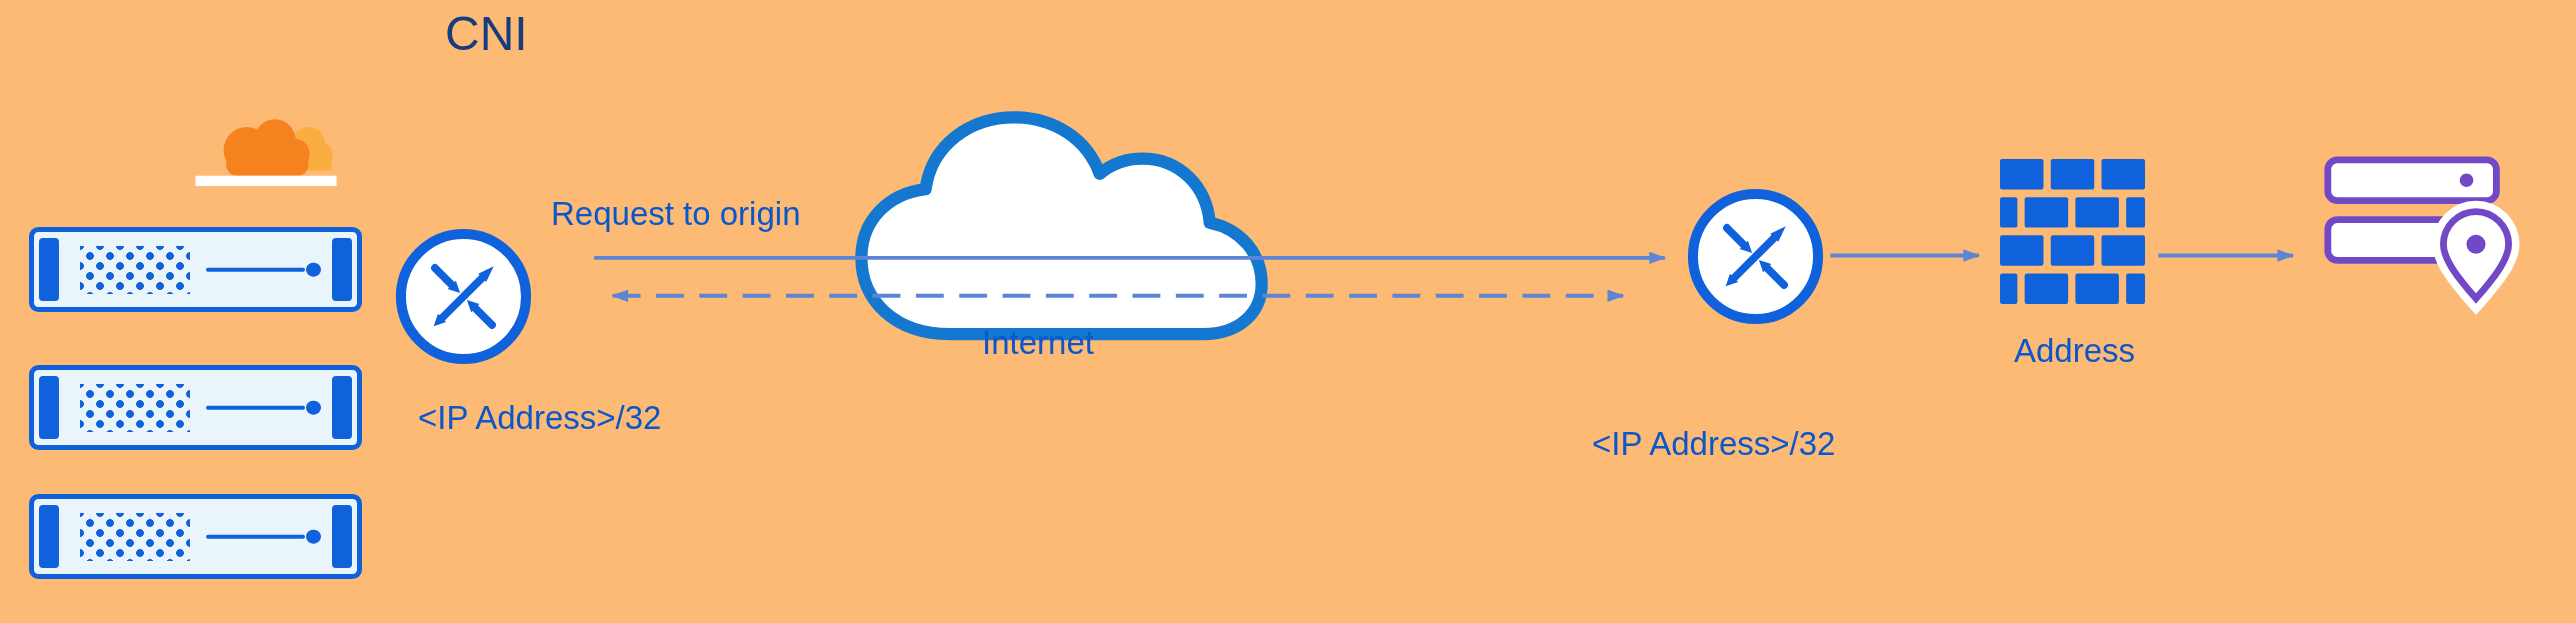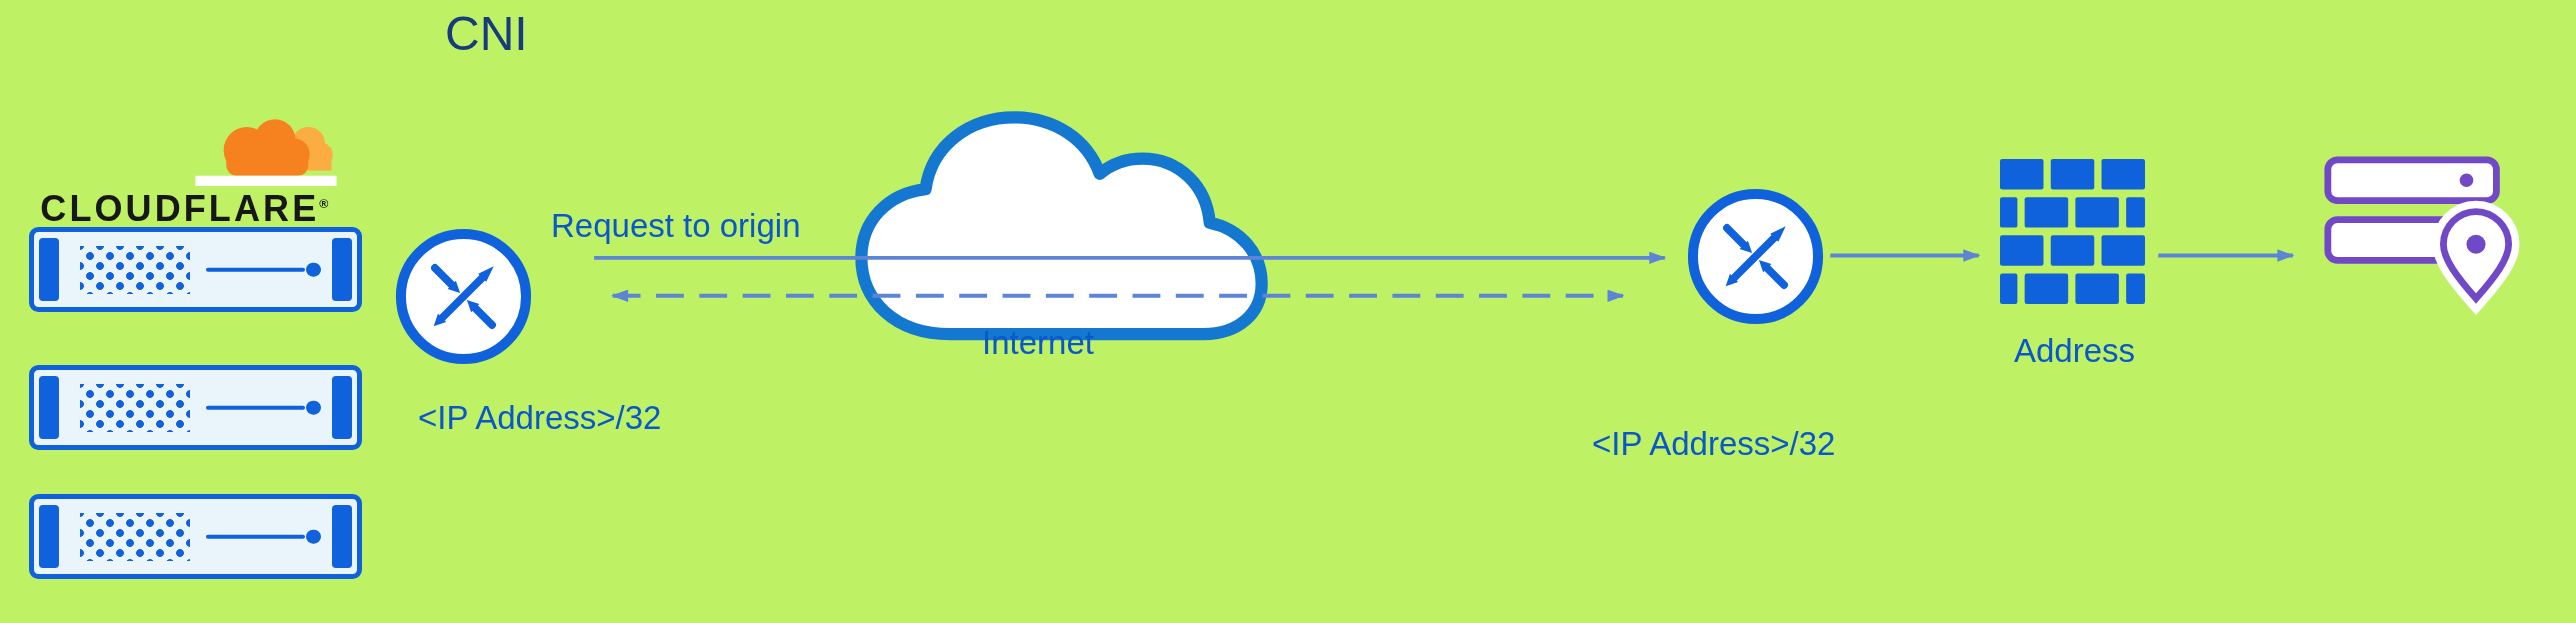--- a/index.html
+++ b/index.html
@@ -9,21 +9,21 @@
     --labelBlue:#0A57CC;
     --navy:#163C7D;
     --purple:#7149C6;
     --orange:#F6821F;
     --orangeLight:#FBAD41;
     --serverFill:#EAF5FB;
   }
   *{box-sizing:border-box;}
   html,body{margin:0;padding:0;background:#ffffff;}
   body{width:2576px;height:624px;font-family:"Liberation Sans","DejaVu Sans",sans-serif;}
-  .canvas{position:relative;width:2576px;height:624px;background:#bef264;overflow:hidden;}
+  .canvas{position:relative;width:2576px;height:624px;background:#fdba74;overflow:hidden;}
 
   .diagram-title{position:absolute;left:445px;top:6.2px;font-size:48px;font-weight:500;color:var(--navy);}
 
   
   .cf-logo{position:absolute;left:31px;top:101px;width:333px;height:132px;}
   .cf-cloud{position:absolute;left:159px;top:7.7px;width:152px;height:77px;}
   .cf-wordmark{position:absolute;left:9.3px;top:87px;font-size:36px;font-weight:700;letter-spacing:3.1px;color:#17171a;white-space:nowrap;}
   .cf-reg{font-size:12.4px;vertical-align:super;letter-spacing:0;}
 
   
@@ -62,21 +62,20 @@
         <rect x="80" y="30" width="26" height="18"></rect>
       </g>
       <g fill="var(--orange)">
         <circle cx="40" cy="32" r="18"></circle>
         <circle cx="62" cy="24" r="16"></circle>
         <circle cx="77" cy="35" r="12"></circle>
         <rect x="24" y="32" width="64" height="20" rx="8"></rect>
       </g>
       <rect x="0" y="52" width="110" height="8" fill="#ffffff"></rect>
     </svg>
-    <div class="cf-wordmark"><span>CLOUDFLARE</span><span class="cf-reg">®</span></div>
   </div>
 
   <div class="server" style="top:227px;">
     <div class="server-dots"></div>
     <div class="server-line"></div>
     <div class="server-led"></div>
   </div>
   <div class="server" style="top:365px;">
     <div class="server-dots"></div>
     <div class="server-line"></div>
@@ -100,21 +99,21 @@
       <polygon points="96,96 108.7,100.3 100.3,108.7" stroke-width="2"></polygon>
     </g>
   </svg>
   <div class="lbl" style="left:418px;top:398px;">&lt;IP Address&gt;/32</div>
 
   <svg class="abs" style="left:830px;top:102px;" width="460" height="275" viewBox="0 0 300 180">
     <path d="M 78 152 C 42 152 20 130 20 102 C 20 78 37 60 62 57 C 66 28 91 10 120 10 C 147 10 168 25 176 47 C 183 41 193 37 204 37 C 228 37 246 55 248 79 C 268 83 282 99 282 119 C 282 139 266 152 244 152 Z" fill="#ffffff" stroke="var(--cloudBlue)" stroke-width="8" stroke-linejoin="round"></path>
   </svg>
   <div class="lbl center" style="left:982px;top:323px;width:147px;">Internet</div>
 
-  <div class="lbl" style="left:551px;top:206px;">Request to origin</div>
+  <div class="lbl" style="left:551px;top:194px;">Request to origin</div>
 
   <svg class="abs" style="left:1686px;top:187px;" width="139" height="139" viewBox="0 0 180 180">
     <circle cx="90" cy="90" r="81" fill="#fff" stroke="var(--iconBlue)" stroke-width="13"></circle>
     <g stroke="var(--iconBlue)" stroke-width="10" fill="var(--iconBlue)" stroke-linecap="round">
       <line x1="61" y1="119" x2="115" y2="65"></line>
       <polygon points="127,53 119.2,69.2 110.8,60.8" stroke-width="2"></polygon>
       <polygon points="53,127 65.7,122.7 57.3,114.3" stroke-width="2"></polygon>
       <line x1="53" y1="53" x2="75" y2="75"></line>
       <polygon points="84,84 79.7,71.3 71.3,79.7" stroke-width="2"></polygon>
       <line x1="127" y1="127" x2="104" y2="104"></line>

